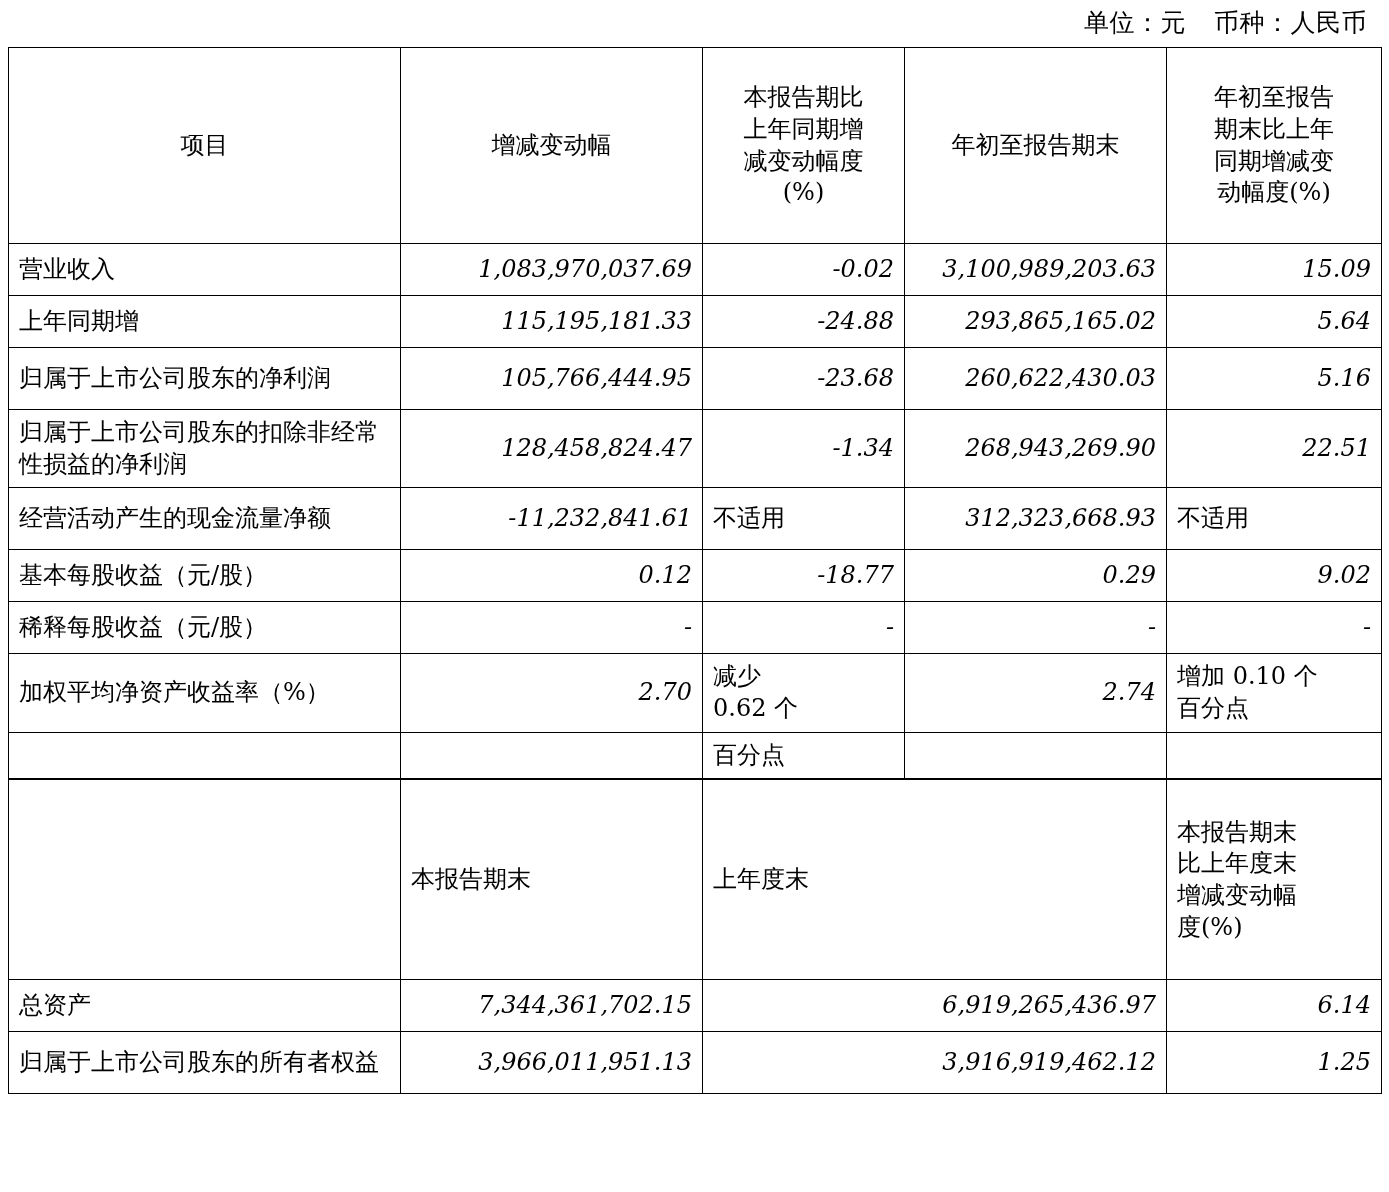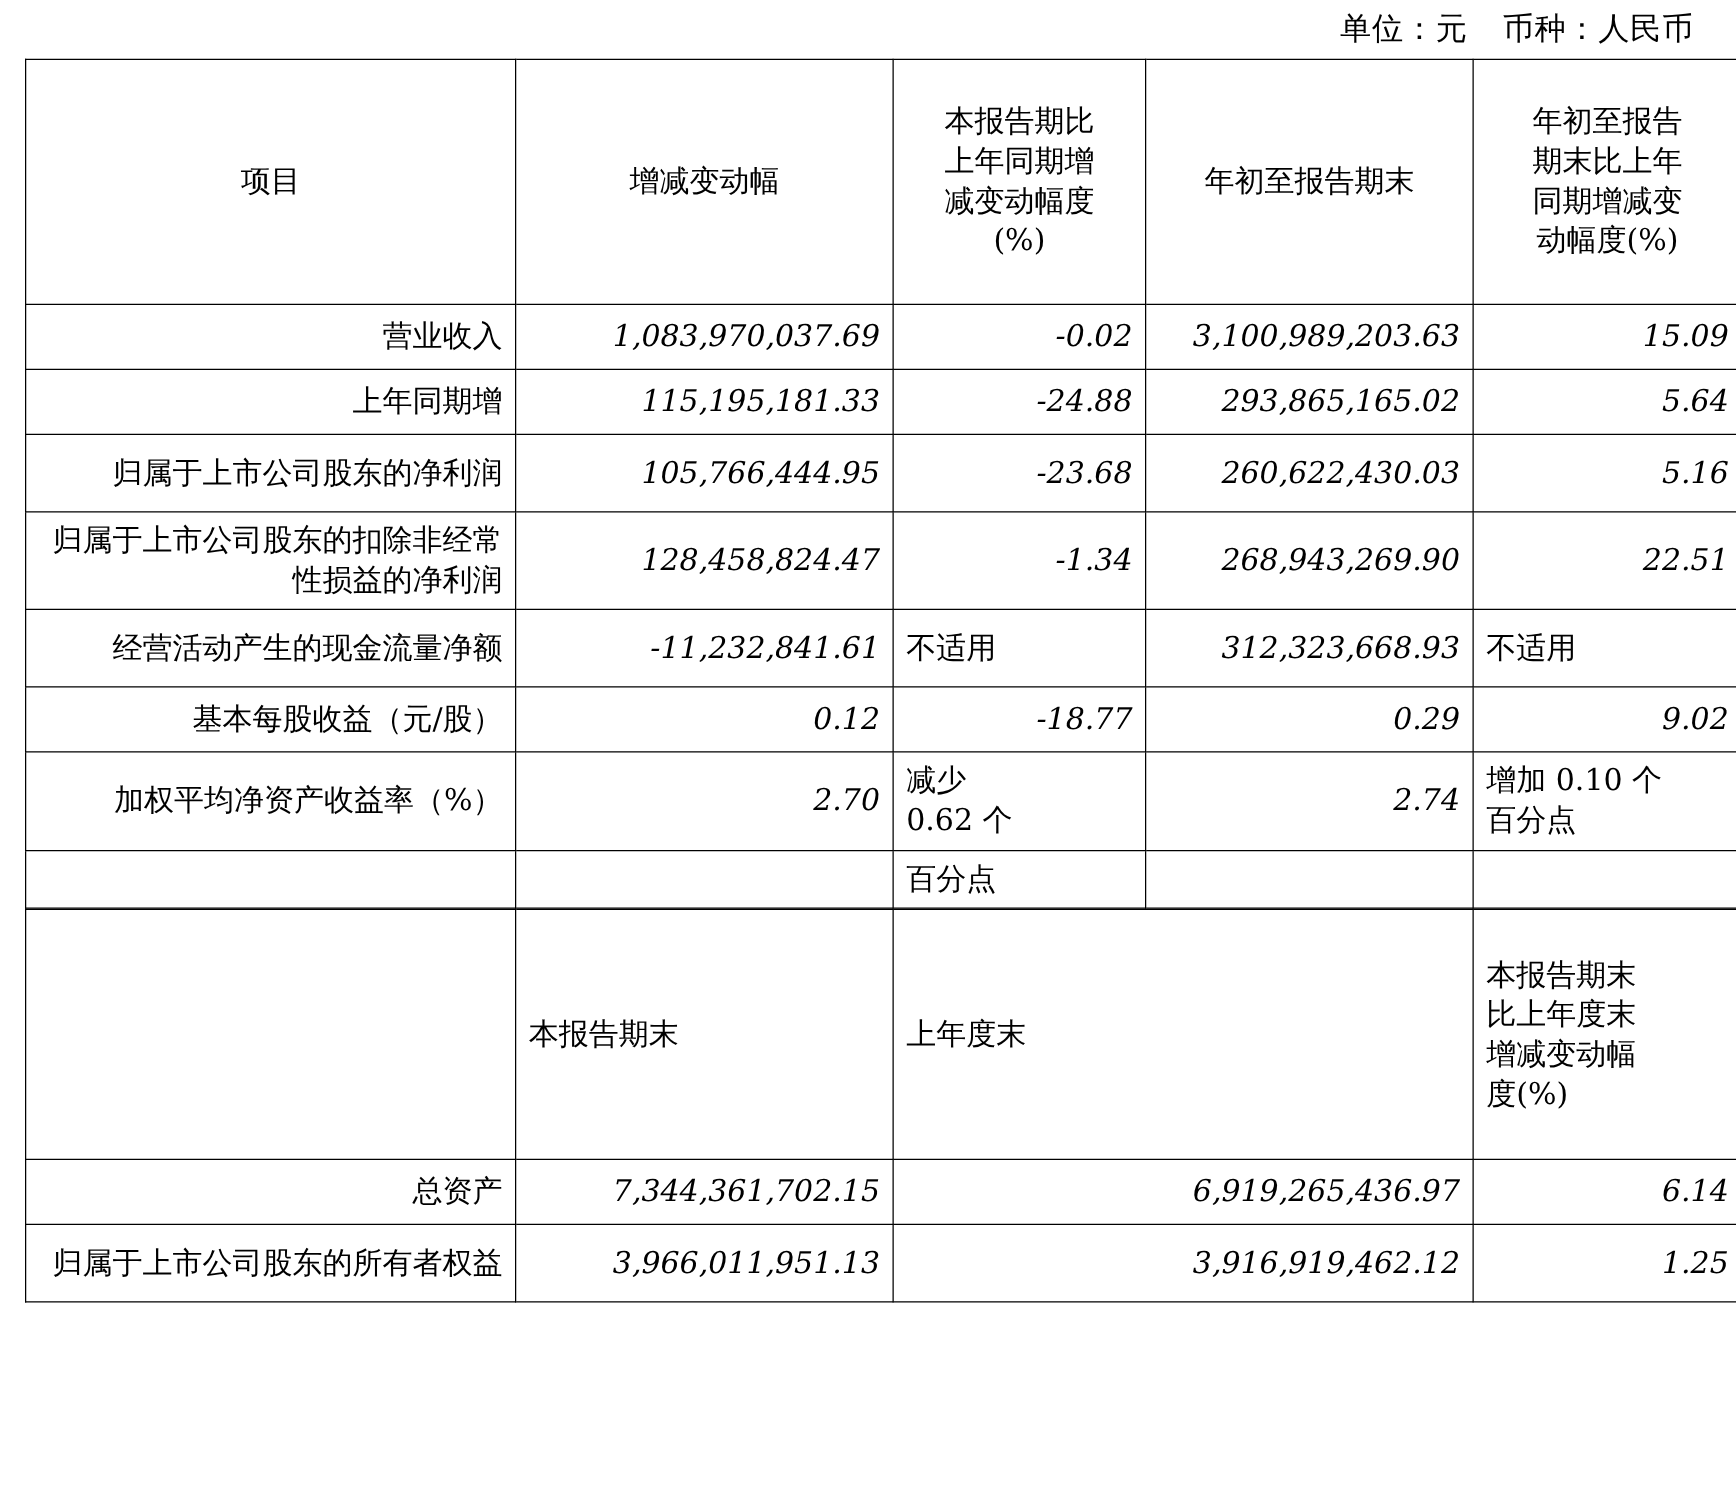--- a/index.html
+++ b/index.html
@@ -12,21 +12,21 @@
     color: #000000;
     width: 1389px;
     height: 1192px;
     overflow: hidden;
   }
   .page {
     width: 1389px;
     height: 1068px;
     position: relative;
     box-sizing: border-box;
-    padding: 0 20px;
+    padding: 0 8px;
   }
   .unit-line {
     text-align: right;
     font-size: 25px;
     line-height: 1;
     padding: 10px 14px 12px 0;
     letter-spacing: 0.5px;
     white-space: nowrap;
   }
   .unit-line .gap {
@@ -52,21 +52,21 @@
   .c-chg    { width: 202px; }
   .c-ytd    { width: 262px; }
   .c-ychg   { width: 215px; }
 
   .hdr {
     text-align: center;
     vertical-align: middle;
     height: 196px;
   }
   .label {
-    text-align: right;
+    text-align: left;
   }
   .num {
     text-align: right;
     font-style: italic;
   }
   .ctr {
     text-align: left;
   }
   .tall2 { height: 62px; }
   .row-h { height: 52px; }
@@ -155,20 +155,27 @@
       </tr>
 
       <tr class="row-h">
         <td class="label">基本每股收益（元/股）</td>
         <td class="num">0.12</td>
         <td class="num">-18.77</td>
         <td class="num">0.29</td>
         <td class="num">9.02</td>
       </tr>
 
+      <tr class="row-h">
+        <td class="label">稀释每股收益（元/股）</td>
+        <td class="num">-</td>
+        <td class="num">-</td>
+        <td class="num">-</td>
+        <td class="num">-</td>
+      </tr>
 
       <tr class="tall2">
         <td class="label">加权平均净资产收益率（%）</td>
         <td class="num">2.70</td>
         <td>
           <div>减少</div>
           <div>0.62 个</div>
         </td>
         <td class="num">2.74</td>
         <td class="ctr">

